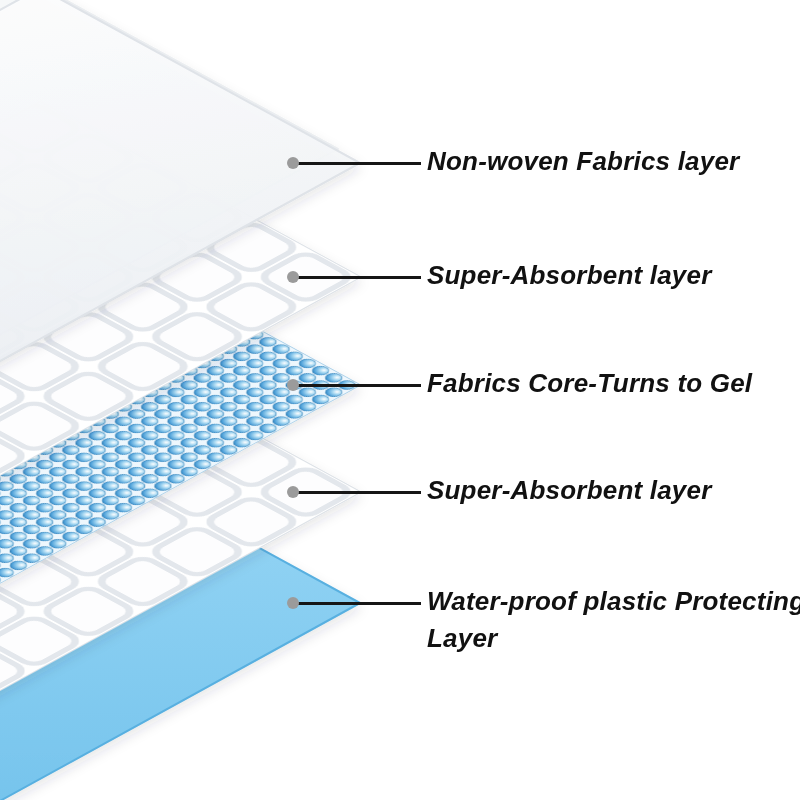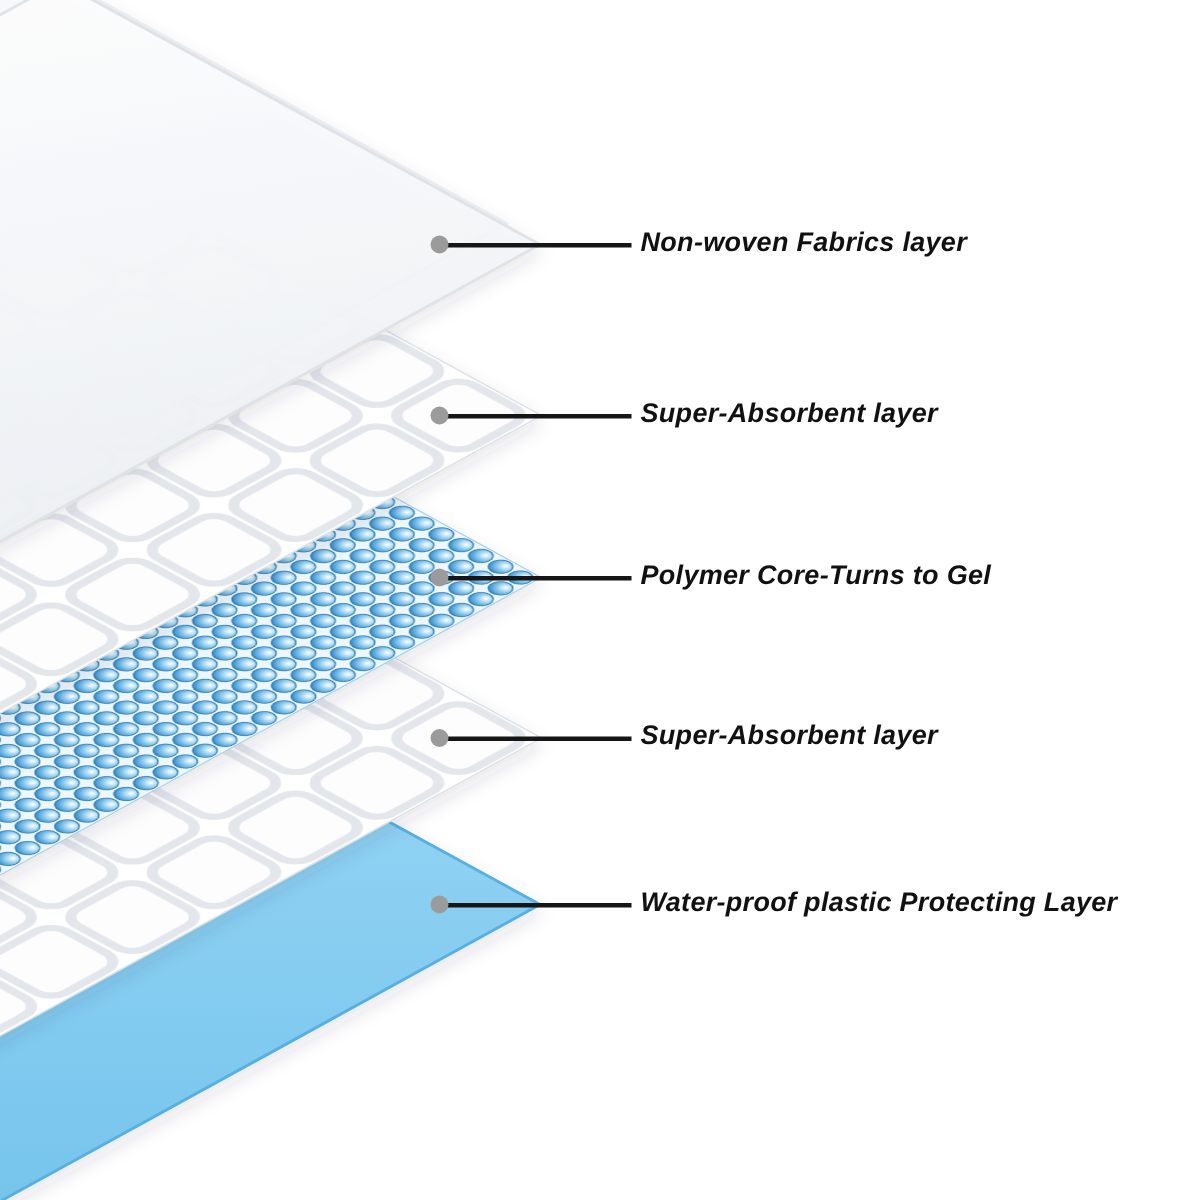--- a/index.html
+++ b/index.html
@@ -6,21 +6,21 @@
   #stage{
     position:relative;width:800px;height:800px;background:#ffffff;
     overflow:hidden;font-family:"Liberation Sans",sans-serif;
   }
   #layers-svg{position:absolute;left:0;top:0;}
   .label-row{position:absolute;left:293px;width:0;height:0;}
   .leader-line{position:absolute;left:4px;top:-1px;width:124px;height:3px;background:#161616;}
   .leader-dot{position:absolute;left:-6px;top:-6px;width:12px;height:12px;border-radius:50%;background:#9b9b9b;}
   .label-text{
     position:absolute;left:134px;top:-20px;
-    font-style:italic;font-weight:700;font-size:18px;line-height:37px;
+    font-style:italic;font-weight:700;font-size:26px;line-height:37px;
     color:#111111;white-space:nowrap;letter-spacing:0.2px;
   }
   .label-text.wrap{white-space:normal;width:380px;}
 </style>
 </head>
 <body>
 
 <div id="stage">
 
   <svg id="layers-svg" width="800" height="800" viewBox="0 0 800 800">
@@ -85,21 +85,21 @@
 
   <div class="label-row" style="top:277px">
     <div class="leader-line"></div>
     <div class="leader-dot"></div>
     <div class="label-text">Super-Absorbent layer</div>
   </div>
 
   <div class="label-row" style="top:385px">
     <div class="leader-line"></div>
     <div class="leader-dot"></div>
-    <div class="label-text">Polymer Core-Turns to Gel</div>
+    <div class="label-text">Fabrics Core-Turns to Gel</div>
   </div>
 
   <div class="label-row" style="top:492px">
     <div class="leader-line"></div>
     <div class="leader-dot"></div>
     <div class="label-text">Super-Absorbent layer</div>
   </div>
 
   <div class="label-row" style="top:603px">
     <div class="leader-line"></div>

